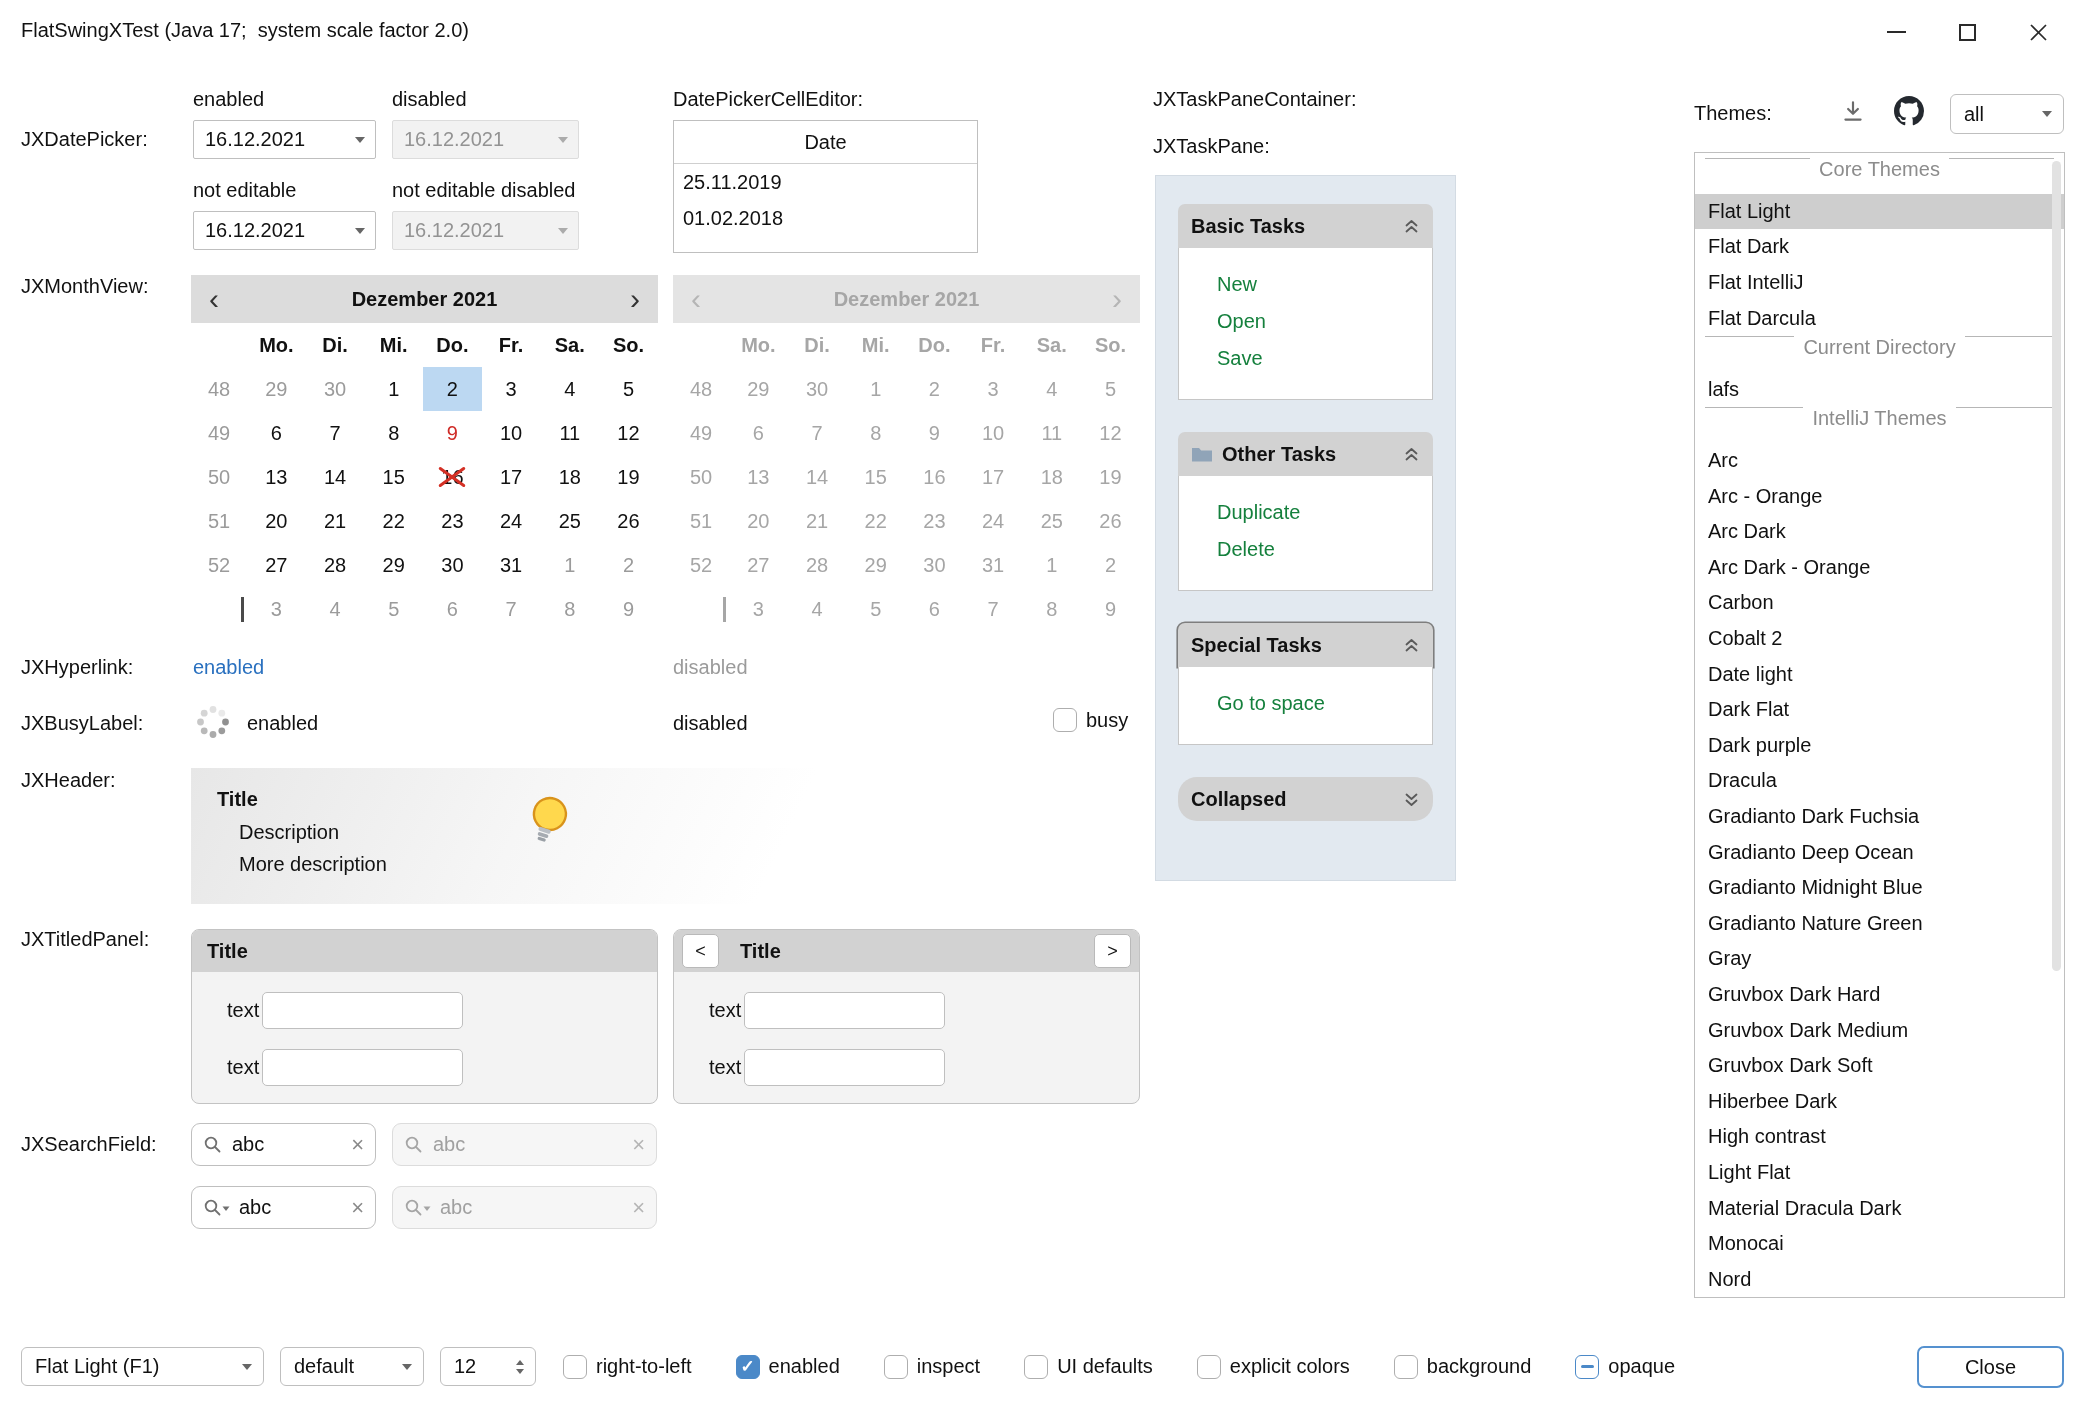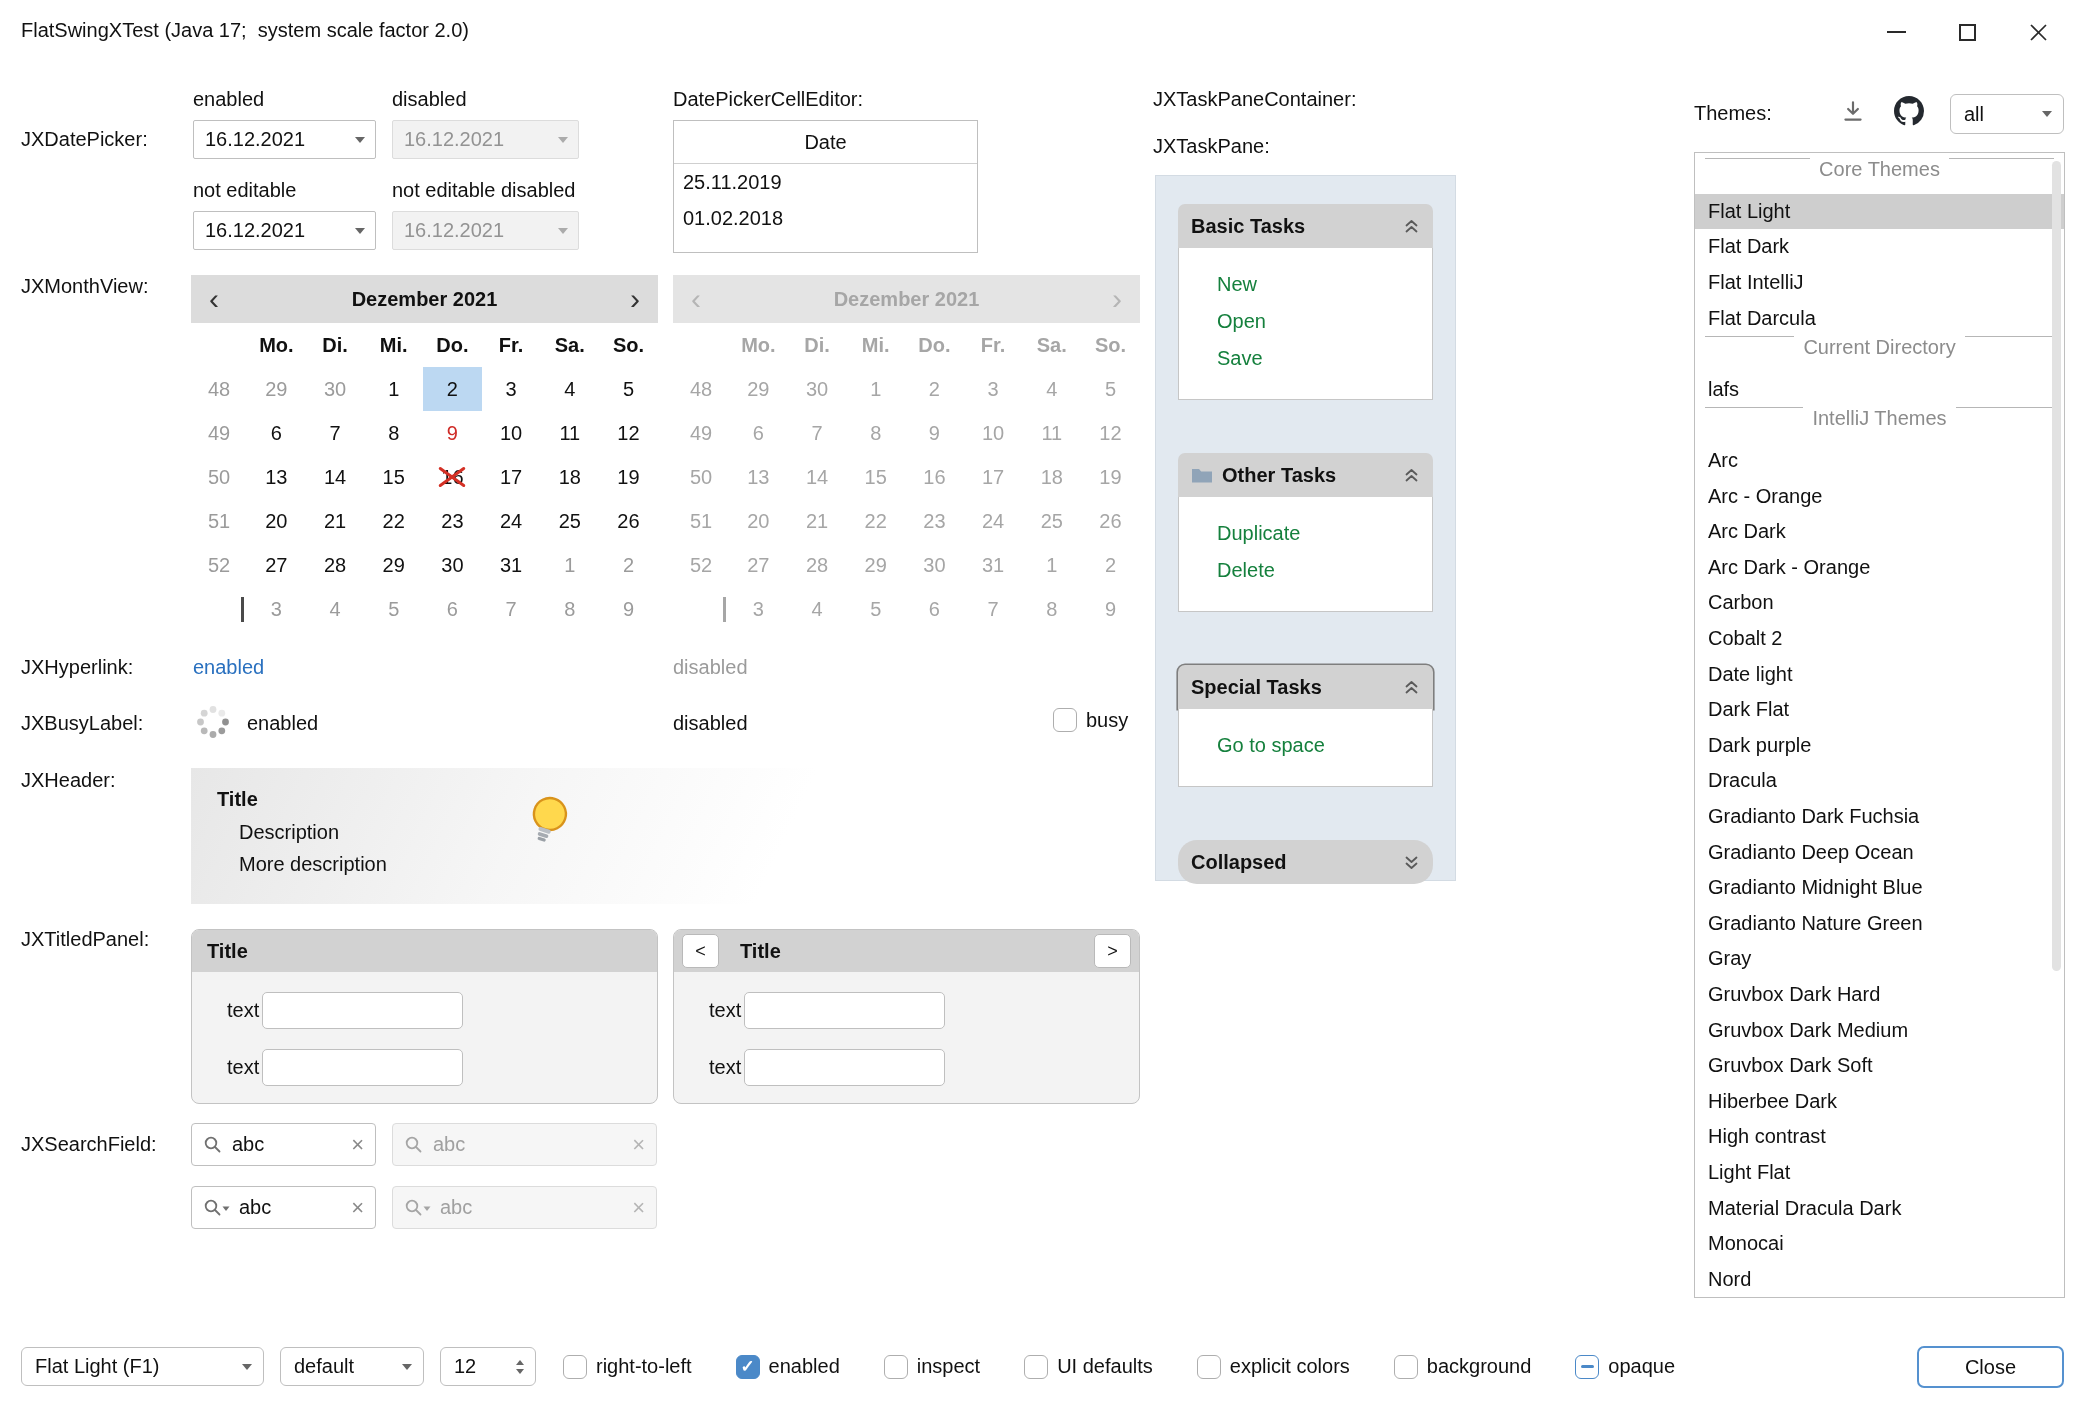--- a/index.html
+++ b/index.html
@@ -82,35 +82,35 @@
   #tpanel1 .tp-title{padding-left:15px}
   .tp-nav{width:37px;height:34px;background:#fff;border:1px solid #b9b9b9;border-radius:5px;display:flex;align-items:center;justify-content:center;font-size:18px;font-weight:normal}
   #tpanel2 .tp-title-text{margin-left:21px;flex:1}
   .tp-body{position:relative;height:131px}
   .tp-lbl{position:absolute;left:35px}
   .tp-lbl.r1{top:27px}.tp-lbl.r2{top:84px}
   .tp-text-input{position:absolute;left:70px;width:201px;height:37px;border:1px solid #bfbfbf;border-radius:5px;background:#fff;font:inherit;padding:0 8px;outline:none}
   .tp-text-input.r1{top:20px}.tp-text-input.r2{top:77px}
 
   
-  .search-field{position:absolute;height:43px;background:#fff;border:1px solid #bfbfbf;border-radius:4px;display:flex;align-items:center;gap:9px;padding:0 11px}
+  .search-field{position:absolute;height:43px;background:#fff;border:1px solid #bfbfbf;border-radius:9px;display:flex;align-items:center;gap:9px;padding:0 11px}
   .sf-val{flex:1}
   .sf-clear{color:#8a8a8a;font-size:22px;line-height:1}
   .search-field.disabled{background:#f6f6f6;border-color:#dcdcdc;color:#a0a0a0}
   .search-field.disabled .sf-clear{color:#b5b5b5}
   .sf0{left:191px;top:1123px;width:185px}
   .sf1{left:392px;top:1123px;width:265px}
   .sf2{left:191px;top:1186px;width:185px}
   .sf3{left:392px;top:1186px;width:265px}
 
   
   #tp-label1{position:absolute;left:1153px;top:88px}
   #tp-label2{position:absolute;left:1153px;top:135px}
   #taskpane-container{position:absolute;left:1155px;top:175px;width:301px;height:706px;background:#e2e9f0;border:1px solid #d3dbe3;padding:28px 22px;display:flex;flex-direction:column}
-  .pane{margin-bottom:53px}
+  .pane{margin-bottom:32px}
   .pane-title{height:44px;background:#d2d2d2;border-radius:7px 7px 0 0;display:flex;align-items:center;gap:9px;padding:0 13px;font-weight:bold}
   .pane-title.rounded{border-radius:19px}
   .pane-title.focused{box-shadow:0 0 0 1.6px #7e7e7e}
   .pane-title-text{flex:1}
   .pane-body{background:#fff;border:1px solid #c6c6c6;border-top:none;padding:18px 0 22px 38px;display:flex;flex-direction:column}
   .pane-link{height:37px;display:flex;align-items:center;color:#15803d;cursor:pointer}
 
   
   #themes-label{position:absolute;left:1694px;top:102px}
   #icon-download{position:absolute;left:1840px;top:99px}

